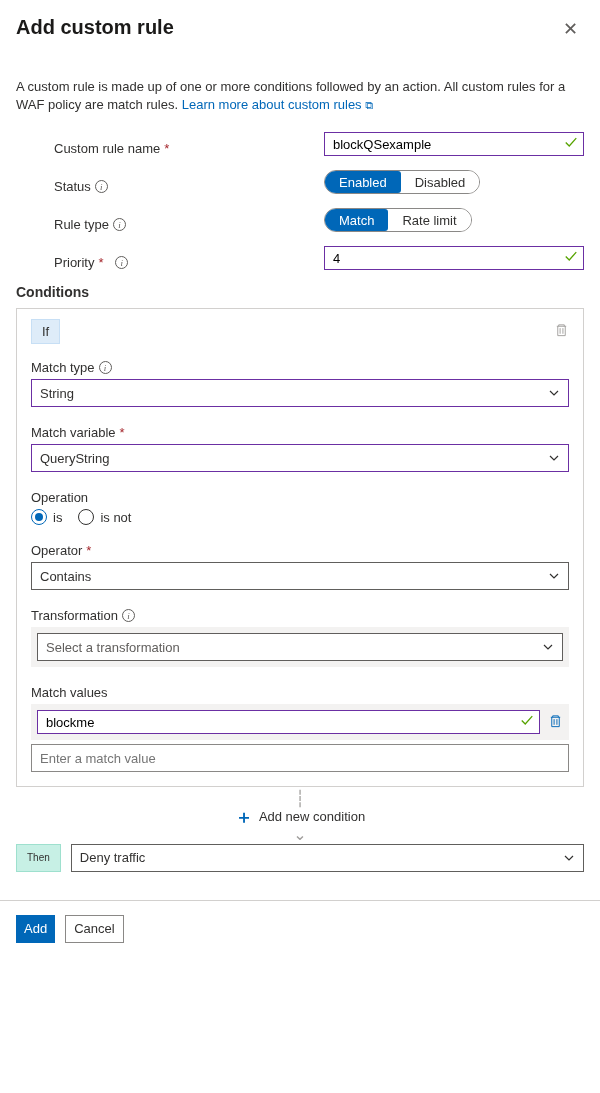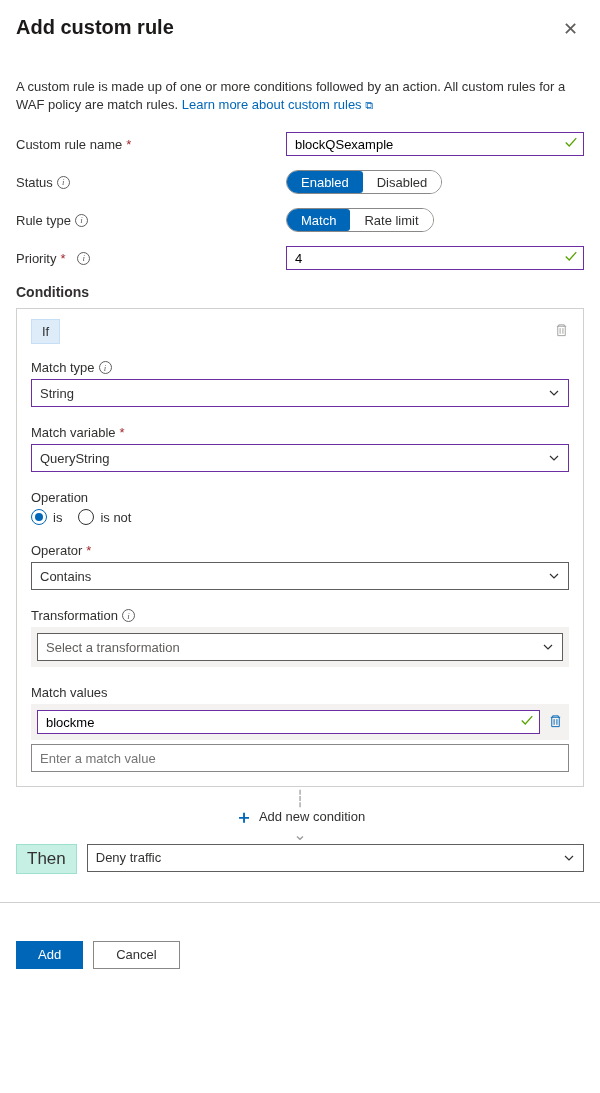--- a/index.html
+++ b/index.html
@@ -11,21 +11,21 @@
       width: 600px;
       padding: 16px 16px 0 16px;
     }
     .header { display: flex; justify-content: space-between; align-items: flex-start; margin-bottom: 36px; }
     .title { font-size: 20px; font-weight: 600; color: #1b1a19; }
     .close-x { font-size: 18px; color: #605e5c; cursor: pointer; padding: 2px 6px; }
     .description { font-size: 13px; line-height: 1.4; margin-bottom: 18px; color: #323130; }
     .link { color: #0067b8; text-decoration: none; }
     .ext-icon { display: inline-block; font-size: 11px; }
 
-    .form-row { display: flex; align-items: center; margin-bottom: 14px; }
+    .form-row { display: flex; align-items: flex-end; margin-bottom: 14px; margin-left: 38px; }
     .form-label { width: 270px; font-size: 13px; color: #323130; display: flex; align-items: center; gap: 4px; }
     .req { color: #a4262c; }
     .info-icon {
       display: inline-flex; align-items: center; justify-content: center;
       width: 13px; height: 13px; border: 1px solid #605e5c; border-radius: 50%;
       font-size: 9px; font-style: italic; color: #605e5c; font-family: serif;
     }
     .form-control { flex: 1; }
 
     .text-input {
@@ -85,29 +85,29 @@
     }
 
     .connector { display: flex; flex-direction: column; align-items: center; margin: 6px 0 4px 0; }
     .connector-line { color: #a19f9d; font-size: 16px; line-height: 0.7; }
     .add-condition { display: flex; align-items: center; gap: 6px; color: #323130; font-size: 13px; cursor: pointer; }
     .plus { color: #0067b8; font-size: 18px; font-weight: bold; }
 
     .then-row { display: flex; align-items: stretch; gap: 10px; margin-top: 4px; }
     .then-badge {
       display: inline-flex; align-items: center; padding: 4px 10px; background: #c7f0e5;
-      border: 1px solid #9ee0ce; font-size: 17px;
+      border: 1px solid #9ee0ce; font-size: 10px;
     }
     .then-select { flex: 1; }
 
     .footer {
       border-top: 1px solid #d2d0ce; margin-top: 28px; padding: 14px 0;
       display: flex; gap: 10px; margin-left: -16px; margin-right: -16px; padding-left: 16px;
     }
-    .btn { height: 28px; padding: 0 22px; font-size: 13px; cursor: pointer; font-family: inherit; margin-top: 24px; }
+    .btn { height: 28px; padding: 0 8px; font-size: 13px; cursor: pointer; font-family: inherit; }
     .btn-primary { background: #0067b8; color: #fff; border: none; }
     .btn-secondary { background: #fff; color: #323130; border: 1px solid #8a8886; }
 
     svg.chev { width: 12px; height: 12px; }
     svg.check { width: 14px; height: 14px; }
     svg.trash { width: 15px; height: 16px; }
   </style>
 </head>
 <body>
 

